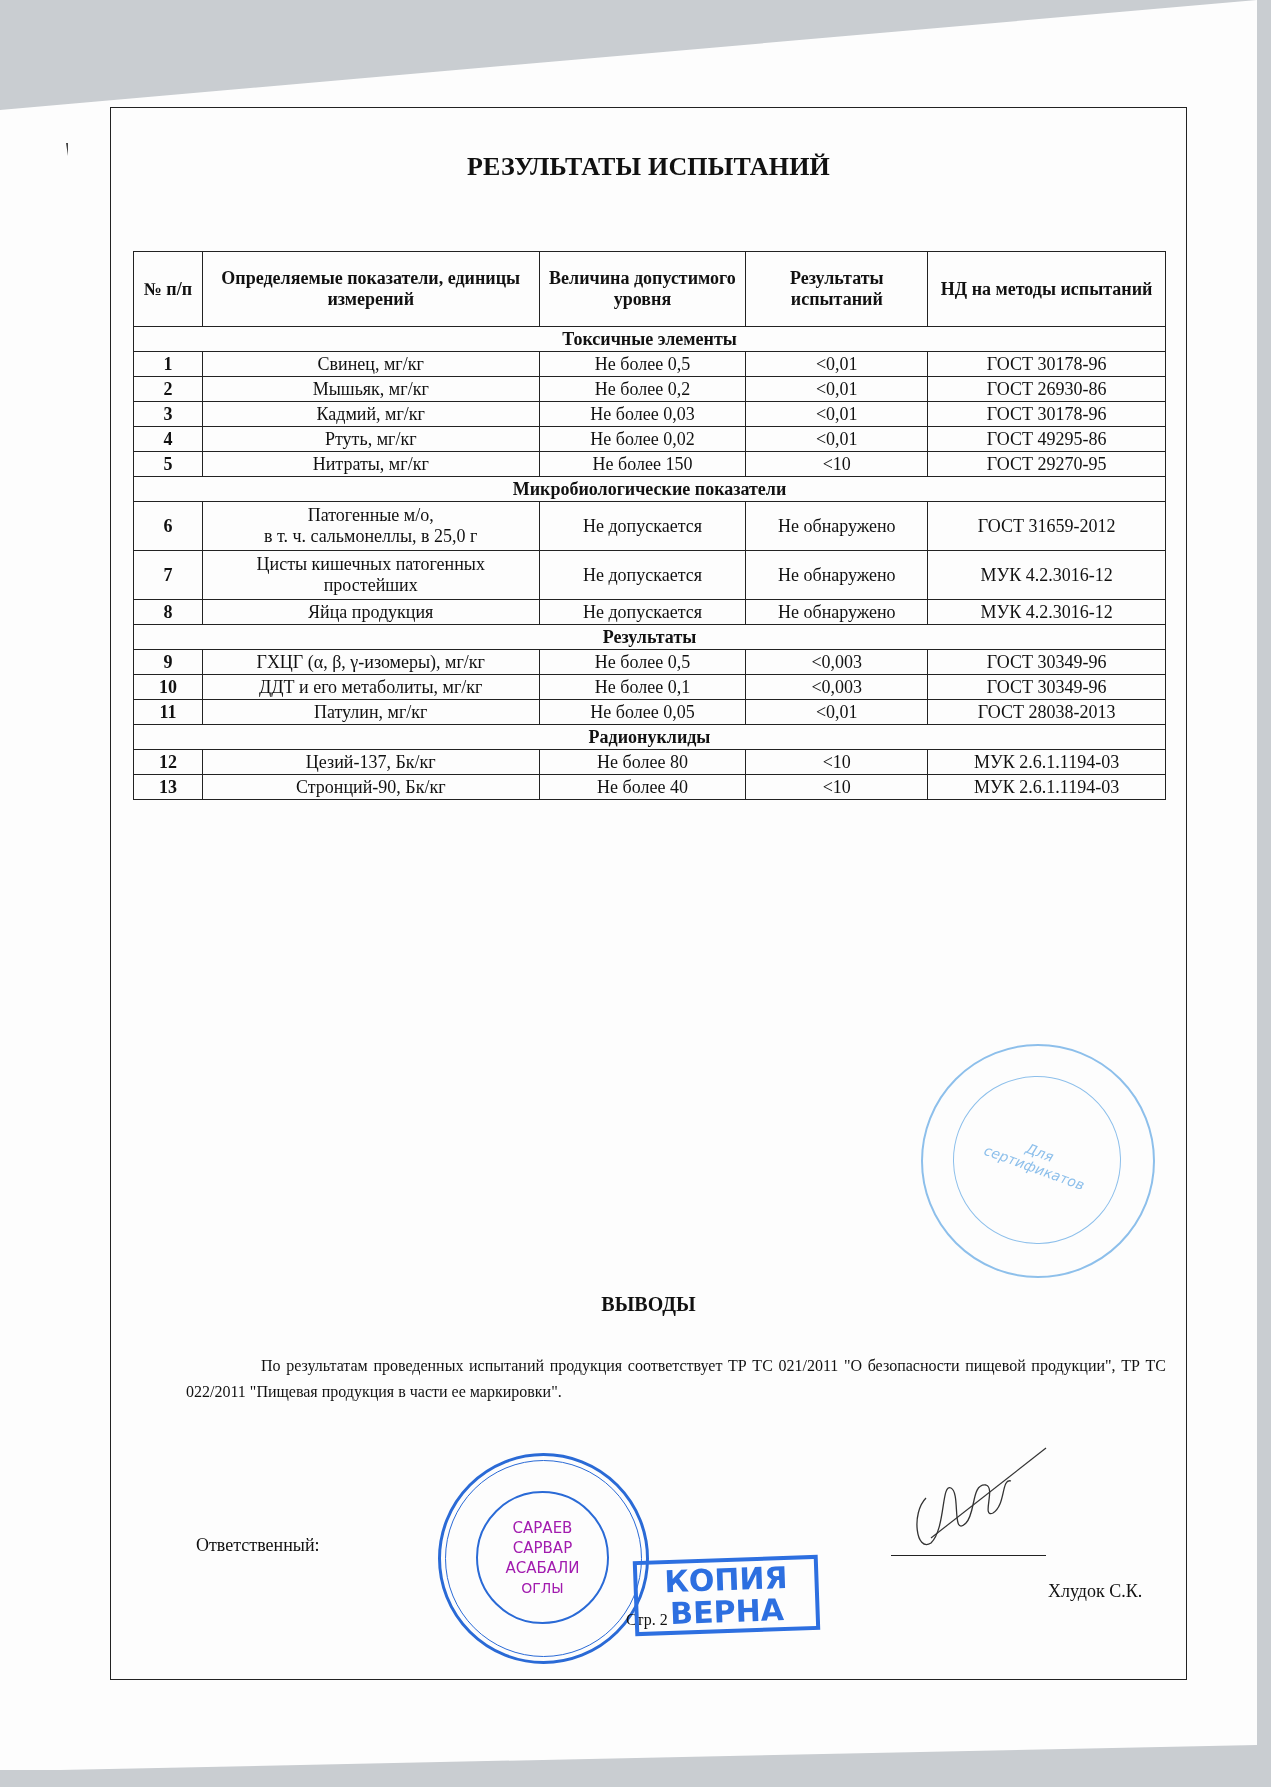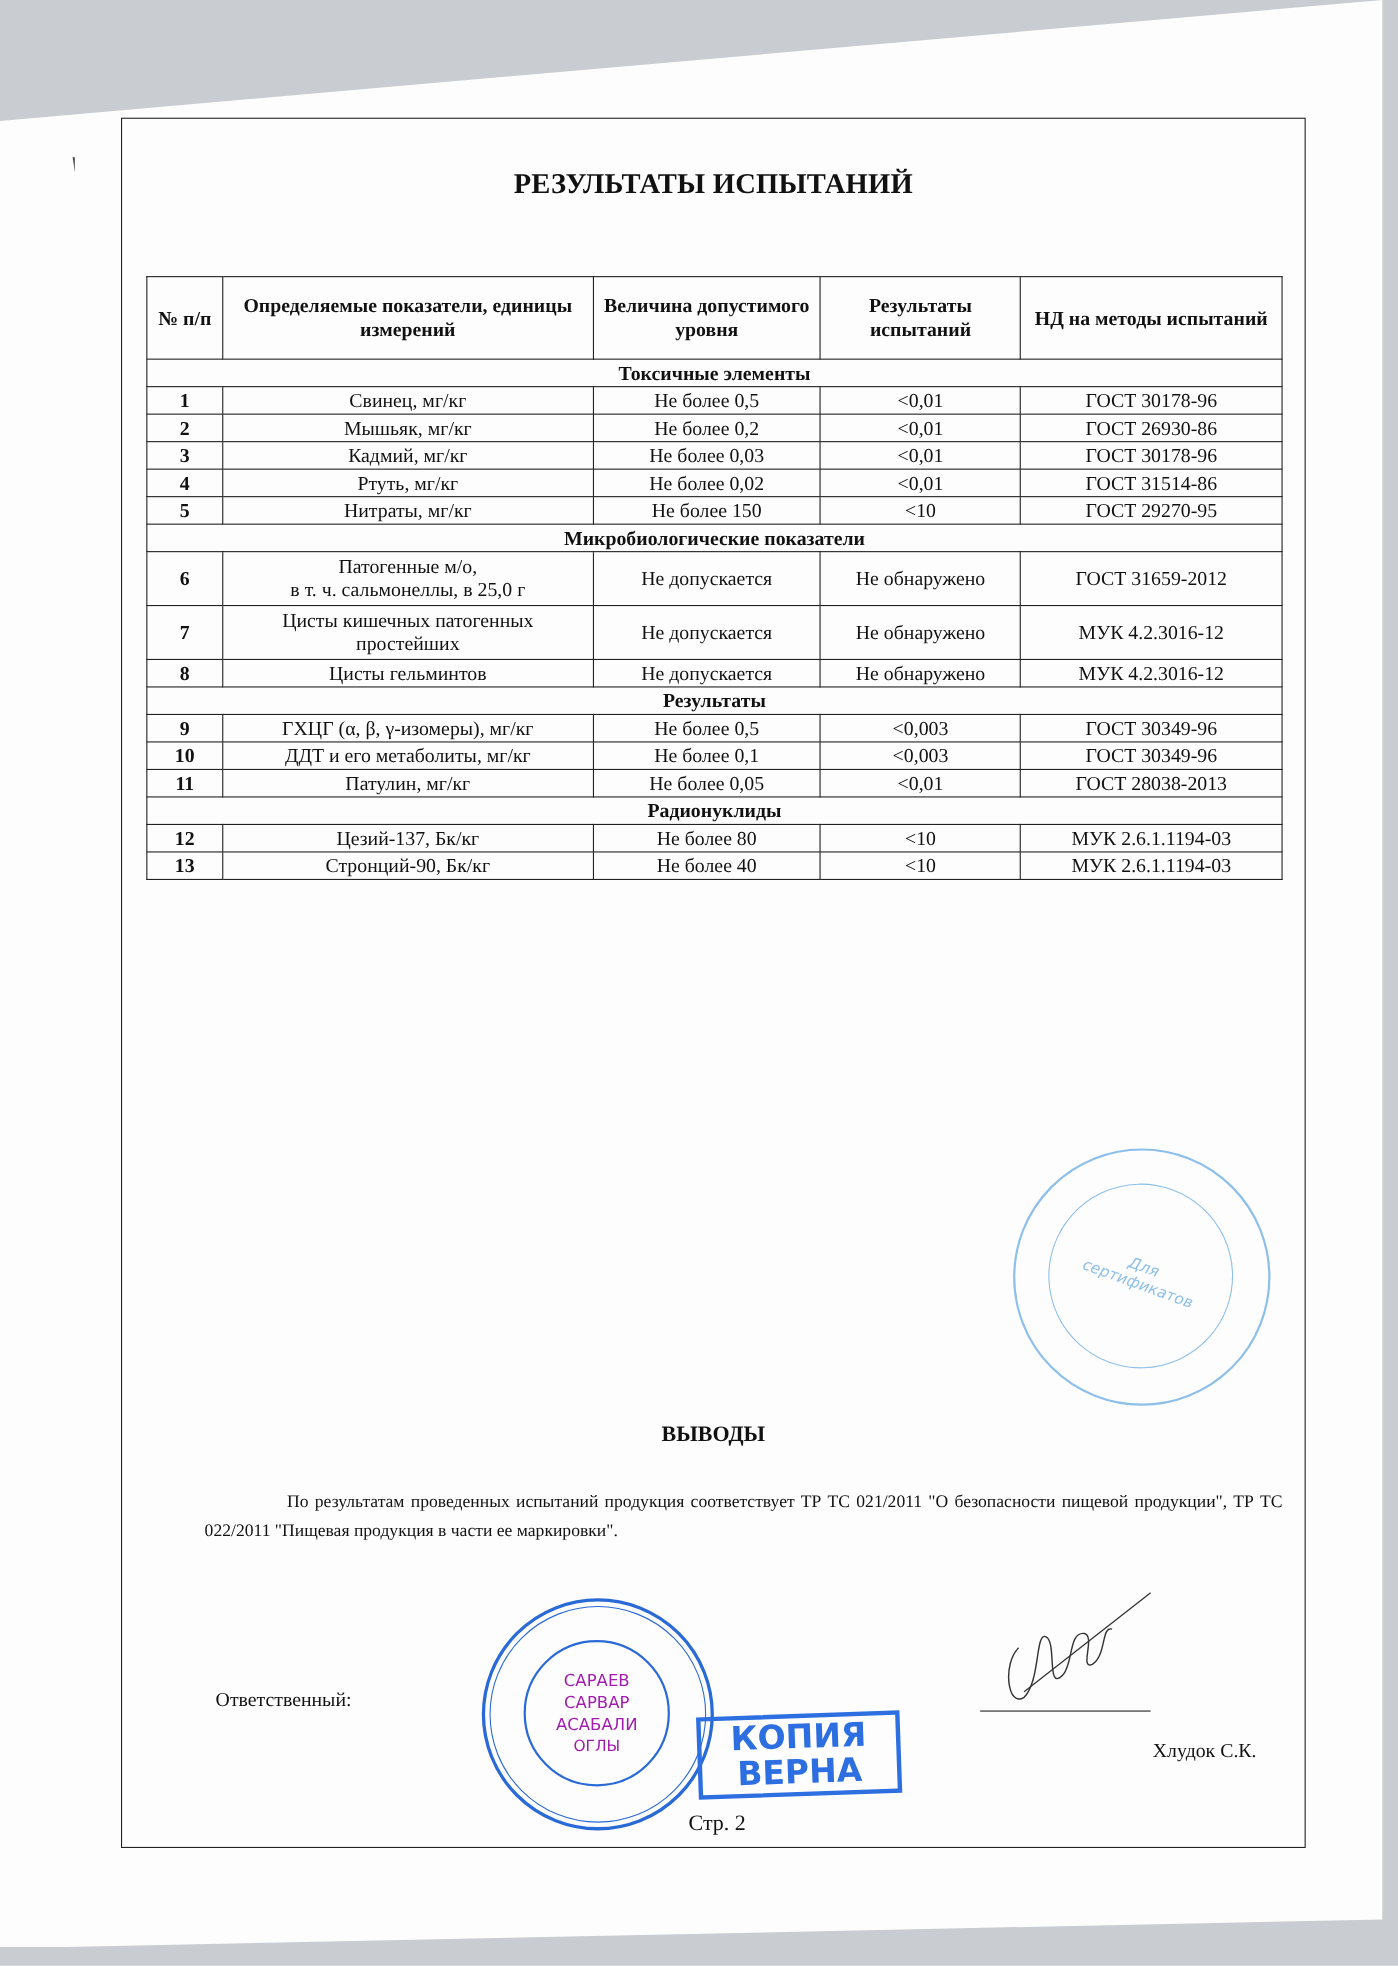--- a/index.html
+++ b/index.html
@@ -13,21 +13,21 @@
   table.results th { font-weight:bold; height:74px; font-size:18px; }
   table.results td.num { font-weight:bold; }
   table.results tr.section td { font-weight:bold; height:24px; }
   table.results tr.row td { height:24px; }
   table.results tr.tall td { height:48px; }
   .conclusions-title { position:absolute; left:0; right:0; top:1185px; text-align:center; font-weight:bold; font-size:20px; }
   .conclusions-text { position:absolute; left:75px; right:20px; top:1245px; font-size:16px; line-height:26px; text-align:justify; text-indent:75px; }
   .resp-label { position:absolute; left:85px; top:1427px; font-size:18px; }
   .sig-line { position:absolute; left:780px; top:1447px; width:155px; border-bottom:1.3px solid #222; }
   .resp-name { position:absolute; left:937px; top:1427px; font-size:18px;margin-top:46px; }
-  .page-num { position:absolute; left:515px; top:1503px; font-size:20px;margin-top:36px; }
+  .page-num { position:absolute; left:515px; top:1503px; font-size:16px; }
   .stamp { position:absolute; border-radius:50%; }
   .stamp-left { left:327px; top:1345px; width:205px; height:205px; border:3px solid #2a6ad6; color:#a21caf; }
   .stamp-left .inner { position:absolute; left:35px; top:35px; width:129px; height:129px; border:2px solid #2a6ad6; border-radius:50%; display:flex; flex-direction:column; align-items:center; justify-content:center; font-family:"DejaVu Sans", sans-serif; font-size:15px; line-height:20px; }
   .stamp-left .inner .small { font-size:14px; }
   .stamp-left .ring { position:absolute; left:4px; top:4px; right:4px; bottom:4px; border:1px solid #2a6ad6; border-radius:50%; }
   .stamp-right { left:810px; top:936px; width:230px; height:230px; border:2px solid #7ab5e8; color:#7ab5e8; opacity:0.85; }
   .stamp-right .inner { position:absolute; left:30px; top:30px; width:166px; height:166px; border:1.5px solid #7ab5e8; border-radius:50%; display:flex; flex-direction:column; align-items:center; justify-content:center; font-family:"DejaVu Sans", sans-serif; font-style:italic; font-size:14px; transform:rotate(20deg); }
   .copy-stamp { position:absolute; left:523px; top:1450px; width:185px; height:75px; border:4px solid #2d6fe0; color:#2d6fe0; font-family:"DejaVu Sans", sans-serif; font-weight:bold; font-size:30px; line-height:32px; text-align:center; box-sizing:border-box; padding-top:2px; transform:rotate(-2deg); }
   .signature { position:absolute; left:760px; top:1335px; width:180px; height:130px; }
   .specks { position:absolute; left:28px; top:95px; width:40px; height:70px; }
@@ -84,21 +84,21 @@
           <td>Кадмий, мг/кг</td>
           <td>Не более 0,03</td>
           <td>&lt;0,01</td>
           <td>ГОСТ 30178-96</td>
         </tr>
         <tr class="row">
           <td class="num">4</td>
           <td>Ртуть, мг/кг</td>
           <td>Не более 0,02</td>
           <td>&lt;0,01</td>
-          <td>ГОСТ 31514-86</td>
+          <td>ГОСТ 49295-86</td>
         </tr>
         <tr class="row">
           <td class="num">5</td>
           <td>Нитраты, мг/кг</td>
           <td>Не более 150</td>
           <td>&lt;10</td>
           <td>ГОСТ 29270-95</td>
         </tr>
 
         <tr class="section">
@@ -119,21 +119,21 @@
           <td>
               <div>Цисты кишечных патогенных</div>
               <div>простейших</div>
             </td>
           <td>Не допускается</td>
           <td>Не обнаружено</td>
           <td>МУК 4.2.3016-12</td>
         </tr>
         <tr class="row">
           <td class="num">8</td>
-          <td>Цисты гельминтов</td>
+          <td>Яйца продукция</td>
           <td>Не допускается</td>
           <td>Не обнаружено</td>
           <td>МУК 4.2.3016-12</td>
         </tr>
 
         <tr class="section">
             <td colspan="5">Результаты</td>
           </tr>
         <tr class="row">
           <td class="num">9</td>

